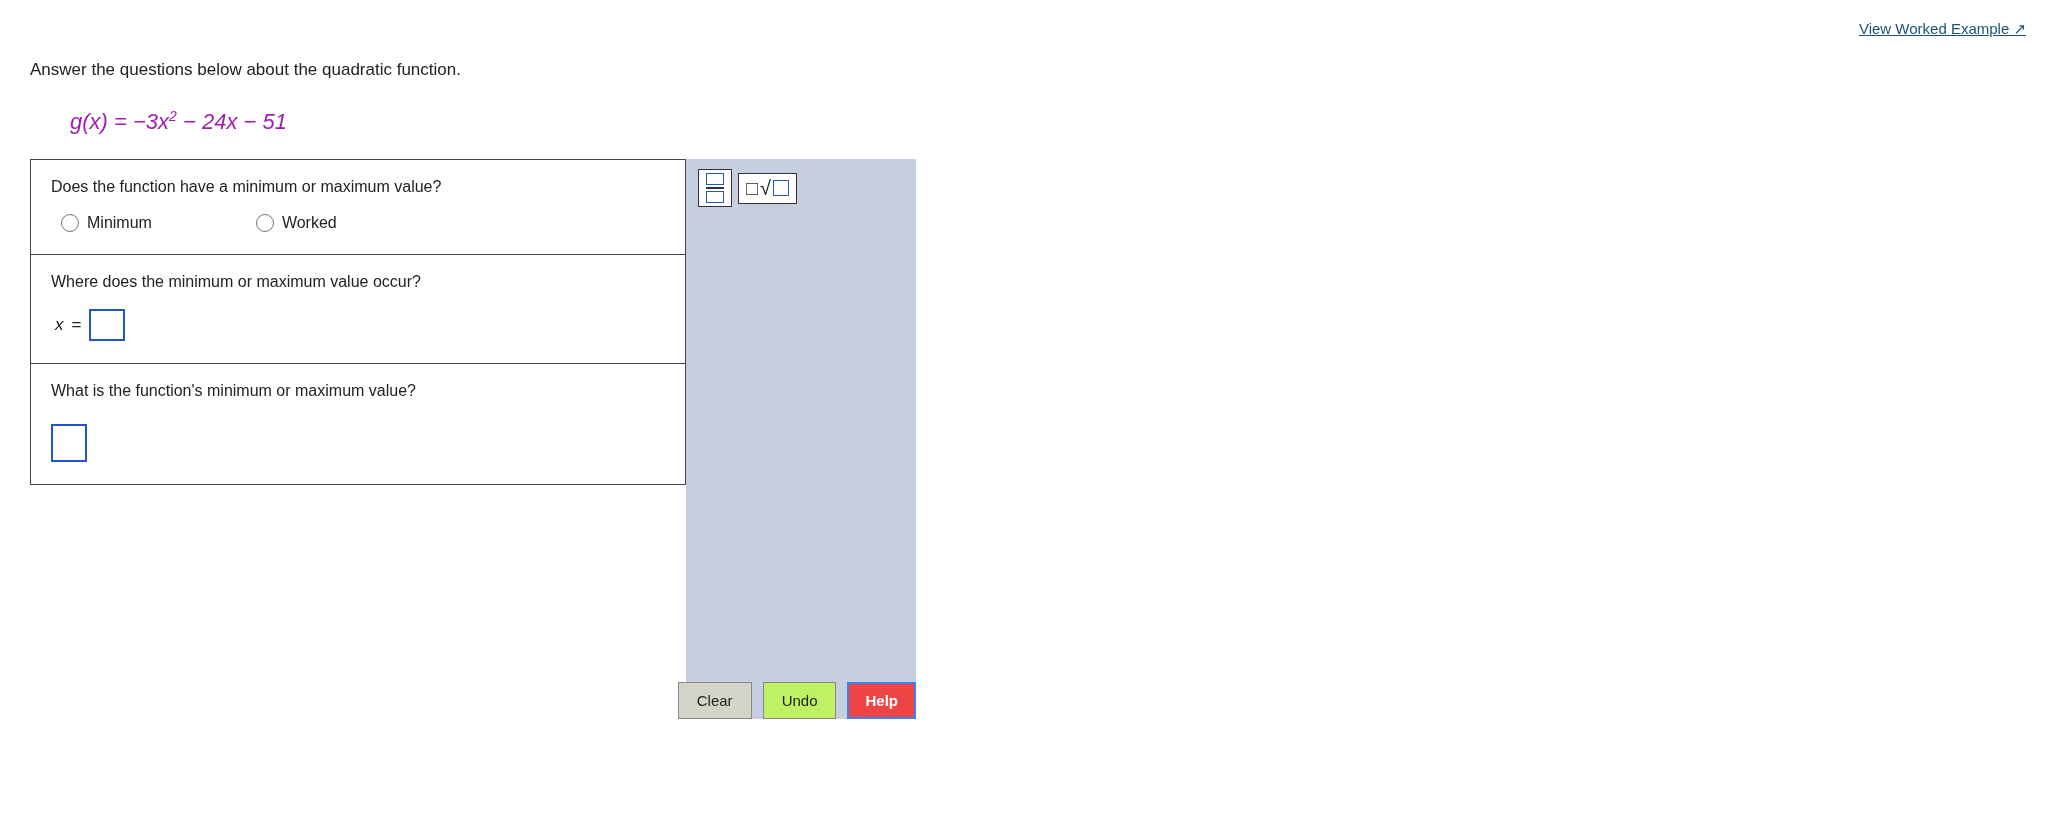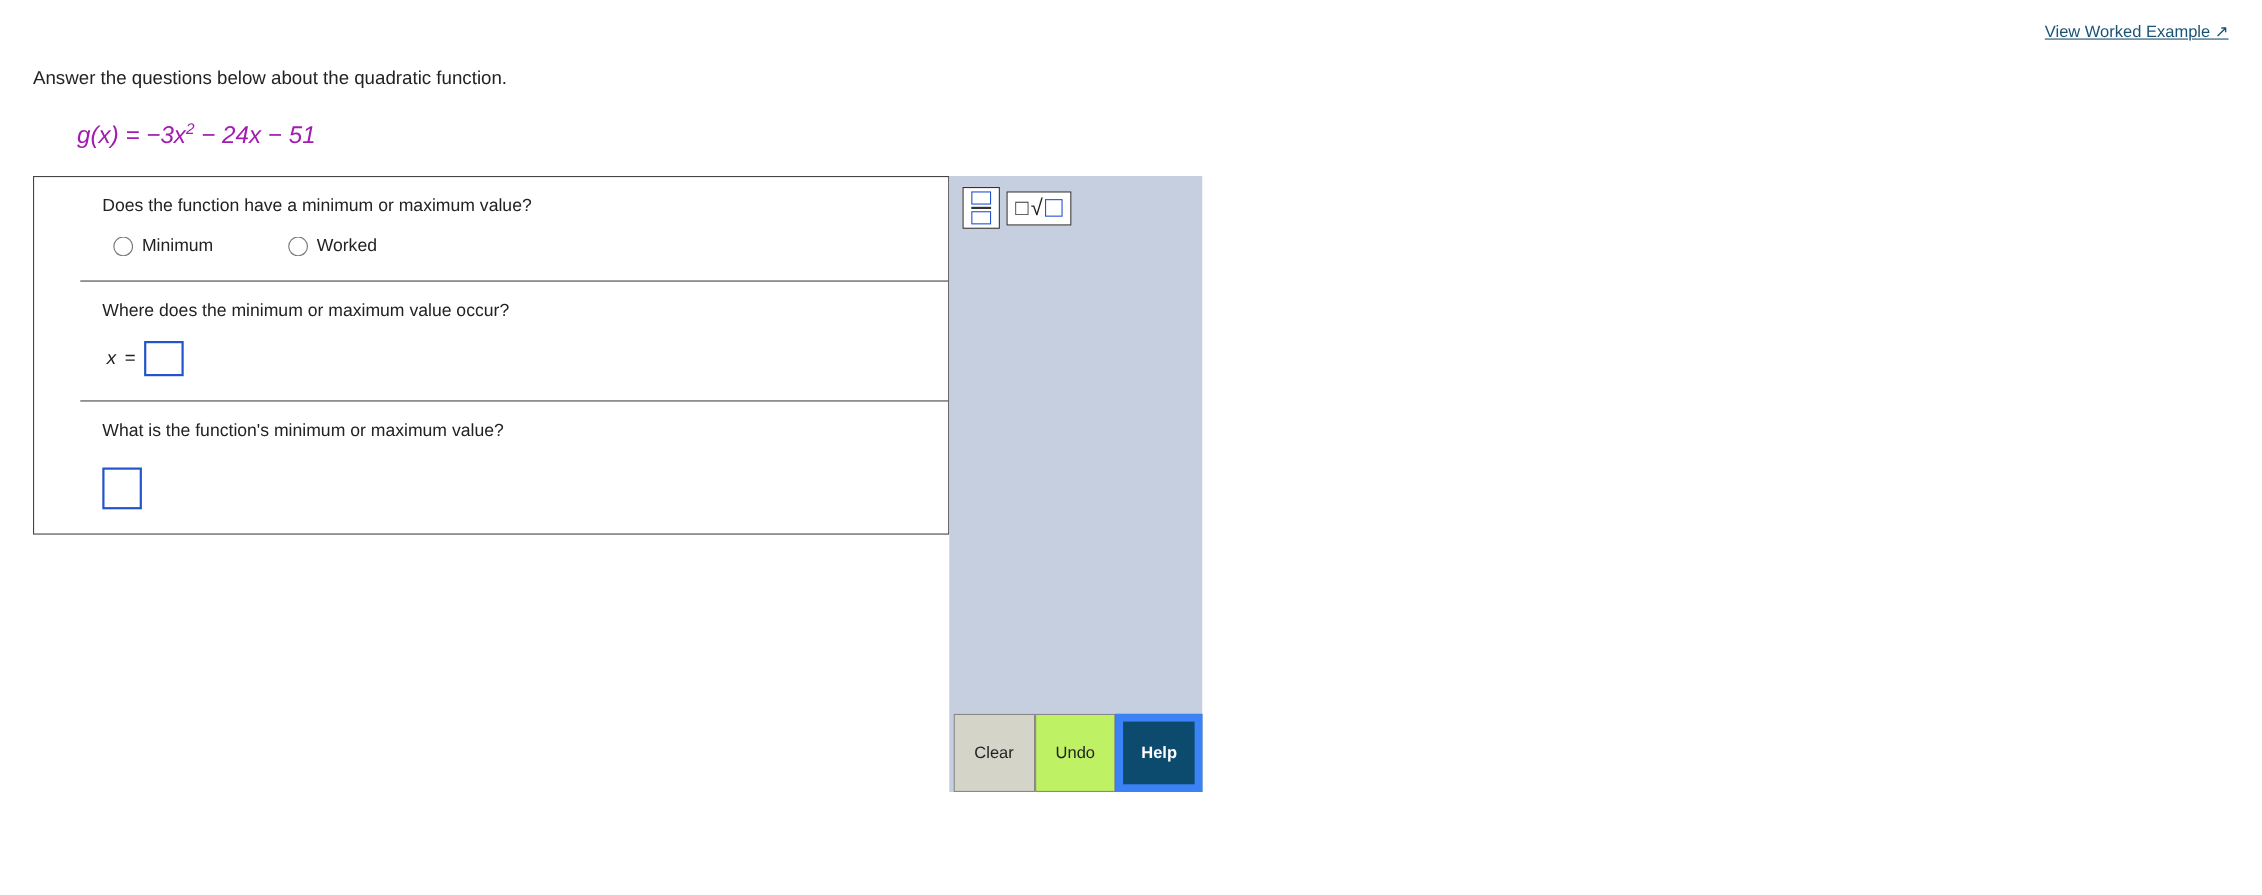--- a/index.html
+++ b/index.html
@@ -33,38 +33,37 @@
     .formula sup {
       font-size: 14px;
     }
     .main-layout {
       display: flex;
       align-items: flex-start;
       gap: 0;
     }
     .questions-panel {
       border: 1.5px solid #444;
-      width: 833px;
+      width: 656px;
       flex-shrink: 0;
-      padding-left: 42px;
     }
     .question-block {
       border-bottom: 1.5px solid #444;
       padding: 18px 20px 22px 20px;
     }
     .question-block:last-child {
       border-bottom: none;
     }
     .question-text {
       font-size: 16px;
       margin-bottom: 18px;
     }
     .radio-row {
       display: flex;
-      gap: 68px;
+      gap: 104px;
       align-items: flex-end;
       padding-left: 10px;
     }
     .radio-option {
       display: flex;
       align-items: center;
       gap: 8px;
       font-size: 16px;
       cursor: pointer;
     }
@@ -167,21 +166,21 @@
       border: 1.5px solid #2255cc;
       display: inline-block;
     }
     .sqrt-symbol {
       font-size: 20px;
       line-height: 1;
       color: #333;
     }
     .buttons-row {
       display: flex;
-      gap: 0;
+      gap: 11px;
       position: absolute;
       bottom: 0;
       right: 0;
     }
     .btn-clear {
       background: #d4d4c8;
       border: 1px solid #888;
       padding: 8px 18px;
       font-size: 15px;
       cursor: pointer;
@@ -189,23 +188,23 @@
     }
     .btn-undo {
       background: #bef264;
       border: 1px solid #888;
       padding: 8px 18px;
       font-size: 15px;
       cursor: pointer;
       color: #222;
     }
     .btn-help {
-      background: #0c4a6e;
-      border: 7px solid #3b82f6;
-      padding: 20px 16px;
+      background: #ef4444;
+      border: 2px solid #3b82f6;
+      padding: 8px 16px;
       font-size: 15px;
       cursor: pointer;
       color: #fff;
       font-weight: bold;
     }
   </style>
 </head>
 <body>
 
 <div class="top-link">

